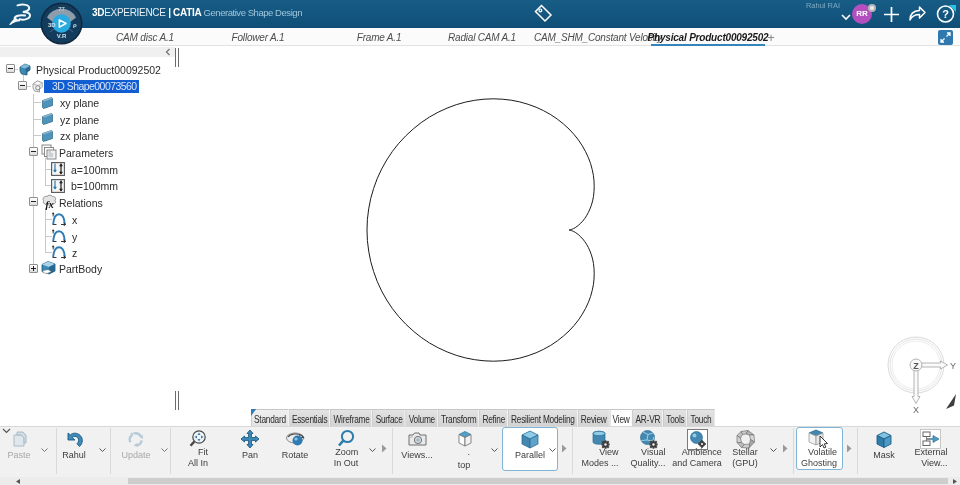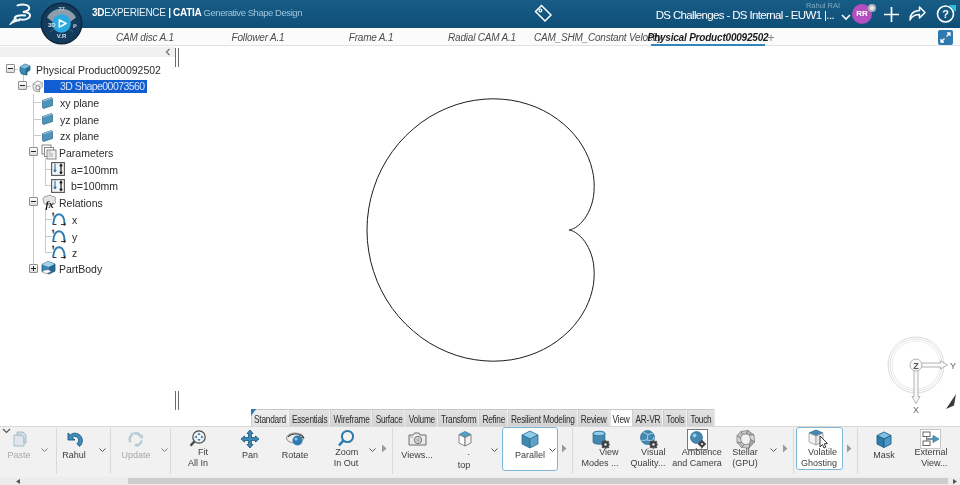--- a/index.html
+++ b/index.html
@@ -38,21 +38,21 @@
 
 #treetop { position:absolute; left:0; top:47px; width:175px; height:10px; background:#f0f0f0; }
 .splith { position:absolute; width:5px; }
 .splith i { position:absolute; top:0; bottom:0; width:1px; background:#6b6b6b; }
 .treerow { position:absolute; font-size:10.5px; color:#2b2b2b; white-space:nowrap; }
 .gline { position:absolute; background:#c9c9c9; }
 .ebox { position:absolute; width:9px; height:9px; background:linear-gradient(#fff,#dcdcdc);
   border:1px solid #8f8f8f; border-radius:1px; }
 .ebox i { position:absolute; left:1px; right:1px; top:3px; height:1px; background:#222; }
 .ebox.plus b { position:absolute; top:1px; bottom:1px; left:3px; width:1px; background:#222; }
-.sel { background:#115ed2; color:#d9e4f7; padding:0 2px 1px 16px; letter-spacing:-0.55px; }
+.sel { background:#115ed2; color:#d9e4f7; padding:0 2px 1px 8px; letter-spacing:-0.55px; }
 
 
 #rtabs { position:absolute; left:251px; top:409px; height:17px; display:flex; transform:scaleX(0.7535); transform-origin:left top; }
 .rtab { height:17px; font-size:11px; letter-spacing:-0.3px; color:#2b2b2b; background:linear-gradient(#e3e3e3,#d2d2d2);
   border-right:1px solid #f5f5f5; border-left:1px solid #bdbdbd; border-top:1px solid #c6c6c6;
   padding:2px 3px 0 3px; line-height:14px; white-space:nowrap; }
 .rtab.first { background:linear-gradient(#efefef,#e2e2e2); position:relative; }
 .rtab.on { background:#fdfdfd; }
 
 
@@ -92,21 +92,20 @@
   <path d="M10 30 L14 27 M33 30 L29 27" stroke="#3f688a" stroke-width="1"></path>
   <text x="21.5" y="9" font-size="6" fill="#b9c6cf" font-weight="bold" text-anchor="middle">77</text>
 </svg>
 <div id="brand"><span class="bd">3D</span><span class="lt">EXPERIENCE</span><span class="bd"> | CATIA </span><span class="gsd">Generative Shape Design</span></div>
 
 <svg class="abs" style="left:533px;top:3px;z-index:6" width="21" height="21" viewBox="0 0 21 21">
   <path d="M2.5 8.5 L8.5 2.5 L18 12 L12 18 L2.5 8.5 Z" fill="none" stroke="#fff" stroke-width="1.5" transform="rotate(0 10 10)"></path>
   <circle cx="7.4" cy="7.4" r="1.4" fill="none" stroke="#fff" stroke-width="1.2"></circle>
 </svg>
 <div id="rahul">Rahul RAI</div>
-<div id="dsch">DS Challenges - DS Internal - EUW1 |...</div>
 <svg id="chev" style="top:13px" viewBox="0 0 12 8">
       <path d="M2 2 L6 6 L10 2" fill="none" stroke="#fff" stroke-width="1.6"></path>
     </svg>
 <div id="avatar">RR</div>
     <div id="avbadge"></div>
 
 <svg class="abs" style="left:883px;top:6px;z-index:6" width="17" height="17" viewBox="0 0 17 17">
   <path d="M8.5 1 V16 M1 8.5 H16" stroke="#fff" stroke-width="1.7"></path>
 </svg>
 
@@ -116,21 +115,21 @@
 
 <svg class="abs" style="left:936px;top:4px;z-index:6" width="21" height="20" viewBox="0 0 21 20">
   <circle cx="9.5" cy="10" r="8" fill="none" stroke="#fff" stroke-width="1.6"></circle>
   <text x="9.5" y="14" font-size="11" font-weight="bold" fill="#fff" text-anchor="middle">?</text>
   <path d="M13 1 L20 1 L20 8 Z" fill="#27c2e5"></path>
 </svg>
 
 <div id="tabs">
   <span class="ttab" style="left:145px">CAM disc A.1</span>
   <span class="ttab" style="left:258px">Follower A.1</span>
-  <span class="ttab" style="left:371px">Frame A.1</span>
+  <span class="ttab" style="left:379px">Frame A.1</span>
   <span class="ttab" style="left:482px">Radial CAM A.1</span>
   <span class="ttab" style="left:598px">CAM_SHM_Constant Velocity</span>
   <span class="ttab act" style="left:708px">Physical Product00092502</span>
   <span class="ttab" id="tabplus">+</span>
 </div>
 <div id="tabul"></div>
 
 <svg class="abs" style="left:938px;top:30px" width="15" height="15" viewBox="0 0 15 15">
   <rect x="0" y="0" width="15" height="15" rx="2" fill="#3079ae"></rect>
   <path d="M3 9 L3 12 L6 12 M3 12 L6.5 8.5 M12 6 L12 3 L9 3 M12 3 L8.5 6.5" stroke="#fff" stroke-width="1.3" fill="none"></path>

